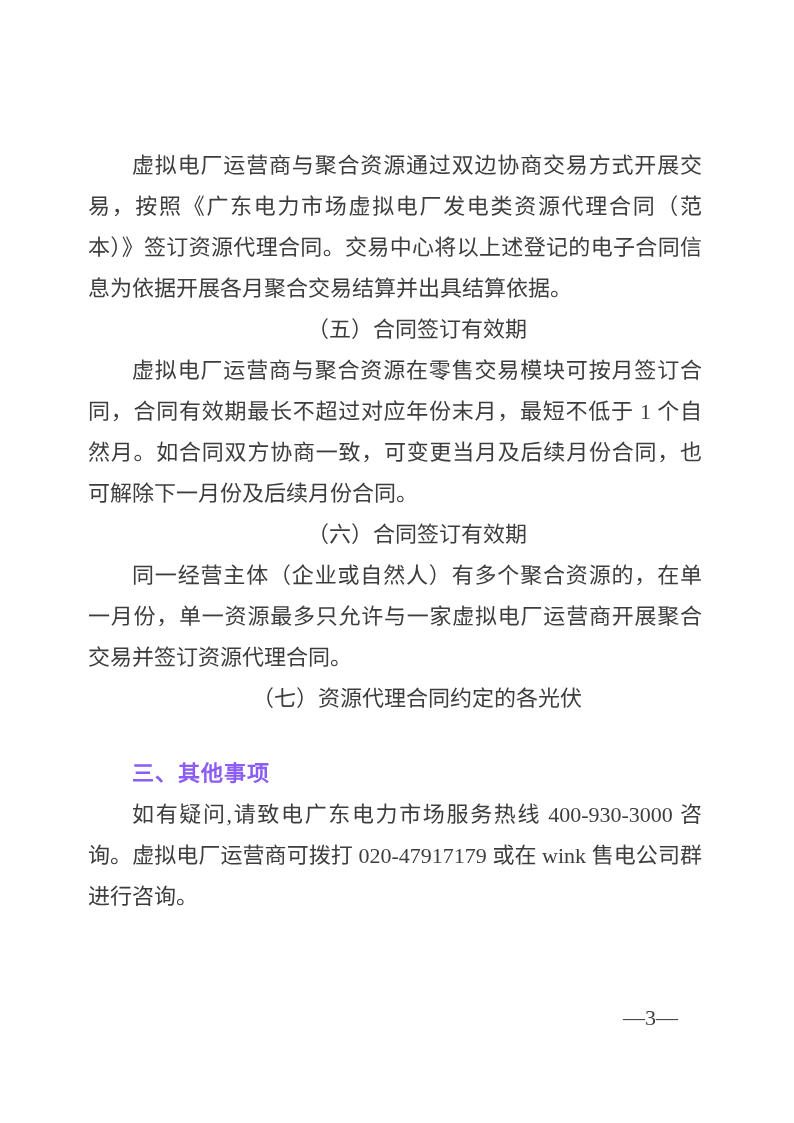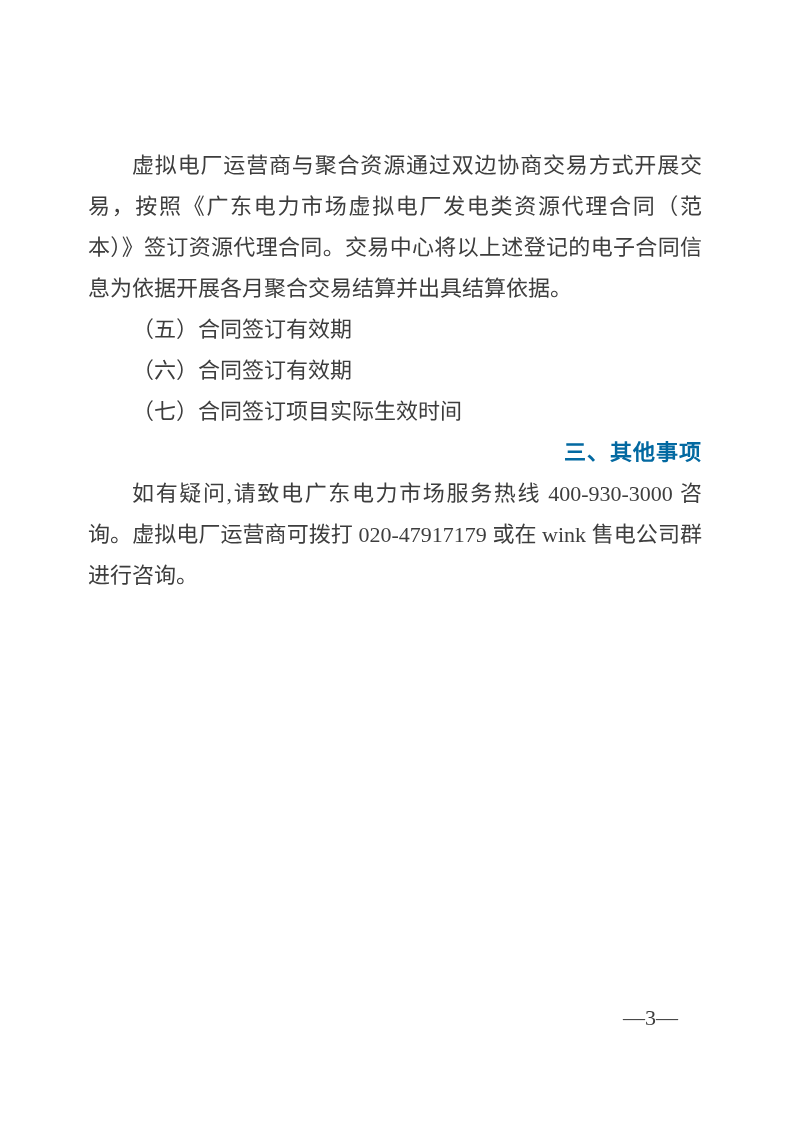--- a/index.html
+++ b/index.html
@@ -31,45 +31,48 @@
     margin: 0;
     padding: 0;
     text-indent: 2em;
     word-break: break-all;
   }
   .content p.para-body {
     font-weight: 400;
   }
   .content p.para-subheading {
     font-weight: 400;
-    text-align: left;
+    text-align: center;
   }
   .content p.para-heading {
     font-family: "Liberation Sans", "DejaVu Sans", sans-serif;
     font-weight: 700;
-    color: #0369a1;
-    text-align: right;
+    color: #8b5cf6;
+    text-align: left;
     letter-spacing: 1px;
+    margin-top: 34px;
   }
   .page-number {
     position: absolute;
     right: 116px;
     top: 1003px;
     color: #3d3d3d;
     font-family: "Liberation Serif", "DejaVu Serif", serif;
     font-size: 22px;
     line-height: 30px;
   }
 </style>
 </head>
 <body>
 
 <div class="page">
   <div class="content">
     <p class="para-body">虚拟电厂运营商与聚合资源通过双边协商交易方式开展交易，按照《广东电力市场虚拟电厂发电类资源代理合同（范本）》签订资源代理合同。交易中心将以上述登记的电子合同信息为依据开展各月聚合交易结算并出具结算依据。</p>
     <p class="para-subheading">（五）合同签订有效期</p>
+    <p class="para-body">虚拟电厂运营商与聚合资源在零售交易模块可按月签订合同，合同有效期最长不超过对应年份末月，最短不低于 1 个自然月。如合同双方协商一致，可变更当月及后续月份合同，也可解除下一月份及后续月份合同。</p>
     <p class="para-subheading">（六）合同签订有效期</p>
-    <p class="para-subheading">（七）合同签订项目实际生效时间</p>
+    <p class="para-body">同一经营主体（企业或自然人）有多个聚合资源的，在单一月份，单一资源最多只允许与一家虚拟电厂运营商开展聚合交易并签订资源代理合同。</p>
+    <p class="para-subheading">（七）资源代理合同约定的各光伏</p>
     <p class="para-heading">三、其他事项</p>
     <p class="para-body">如有疑问,请致电广东电力市场服务热线 400-930-3000 咨询。虚拟电厂运营商可拨打 020-47917179 或在 wink 售电公司群进行咨询。</p>
   </div>
   <div class="page-number">—3—</div>
 </div>
 
 </body></html>

